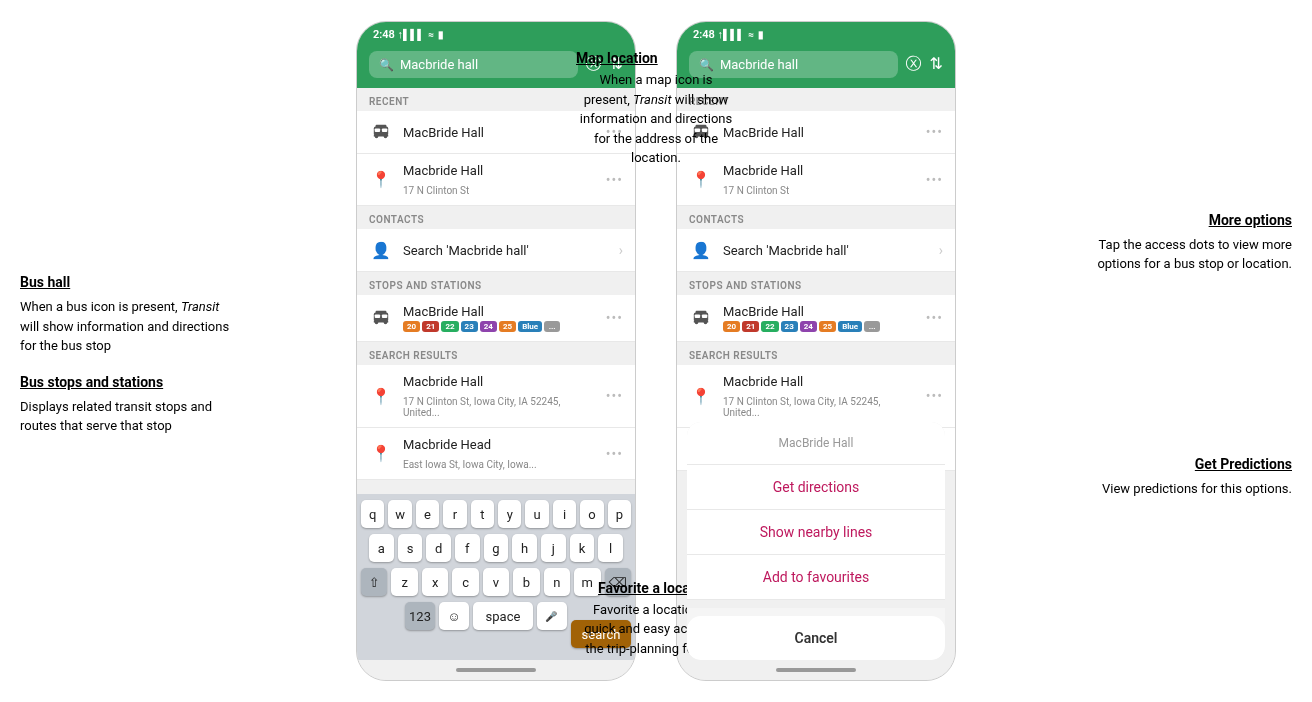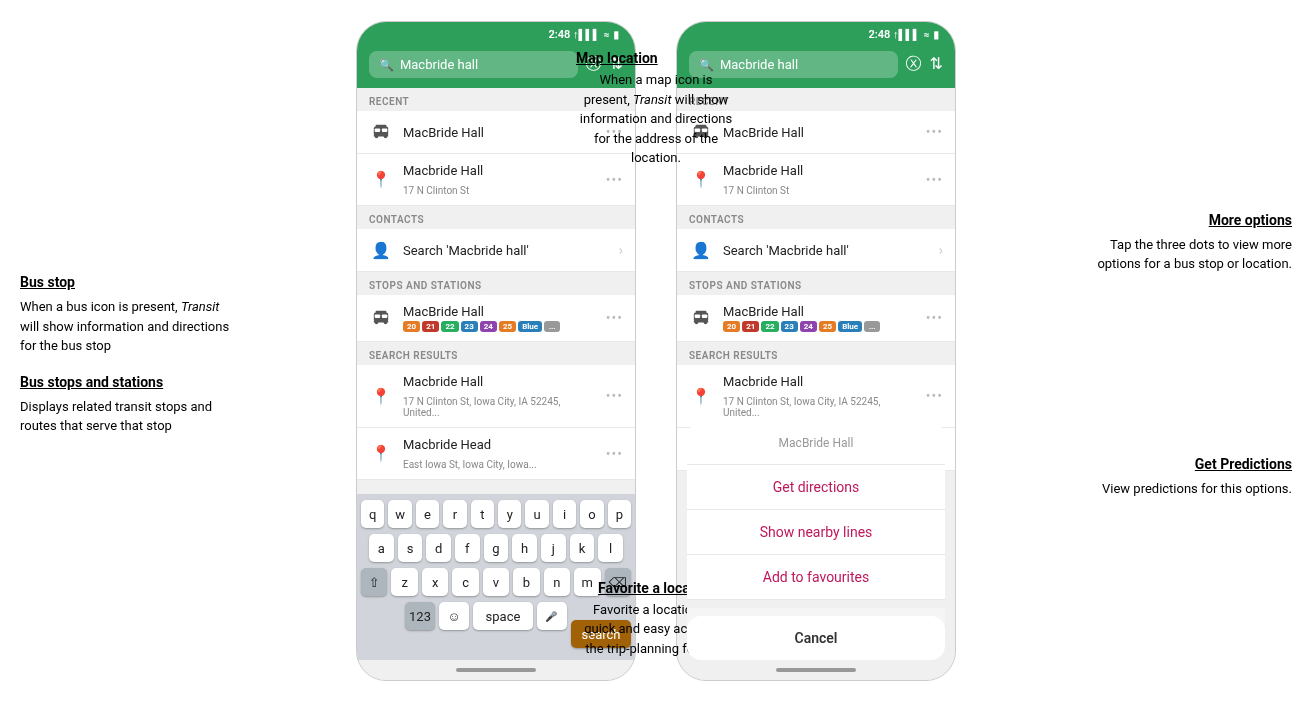--- a/index.html
+++ b/index.html
@@ -65,21 +65,21 @@
     }
 
     
     .status-bar {
       background: #2e9e5b;
       color: white;
       font-size: 11px;
       font-weight: 600;
       padding: 6px 16px 4px;
       display: flex;
-      justify-content: flex-end;
+      justify-content: flex-start;
       align-items: center;
       flex-shrink: 0;
     }
 
     .status-icons {
       display: flex;
       gap: 4px;
       align-items: center;
       font-size: 10px;
     }
@@ -329,21 +329,21 @@
       height: 18px;
     }
   </style>
 </head>
 <body>
 
 <div class="page-container">
 
   <div class="left-panel" style="position:relative;">
     <div style="margin-bottom: 16px;">
-      <div class="annotation-title">Bus stop</div>
+      <div class="annotation-title">Bus hall</div>
       <div class="annotation-text">
         When a bus icon is present, <em>Transit</em> will show information and directions for the bus stop
       </div>
     </div>
     <div>
       <div class="annotation-title">Bus stops and stations</div>
       <div class="annotation-text">Displays related transit stops and routes that serve that stop</div>
     </div>
   </div>
 
@@ -641,21 +641,21 @@
       <div class="phone-home-bar">
         <div class="home-indicator"></div>
       </div>
     </div>
 
   </div>
 
   <div class="right-panel">
     <div class="right-annotation" style="margin-bottom: 180px;">
       <div class="annotation-title">More options</div>
-      <div class="annotation-text">Tap the three dots to view more options for a bus stop or location.</div>
+      <div class="annotation-text">Tap the access dots to view more options for a bus stop or location.</div>
     </div>
     <div class="right-annotation">
       <div class="annotation-title">Get Predictions</div>
       <div class="annotation-text">View predictions for this options.</div>
     </div>
   </div>
 
   <div style="position:absolute; left:50%; transform:translateX(-50%); top:50px; width:160px; text-align:center;">
     <div class="annotation-title" style="text-align:left;">Map location</div>
     <div class="annotation-text" style="text-align:center;">

